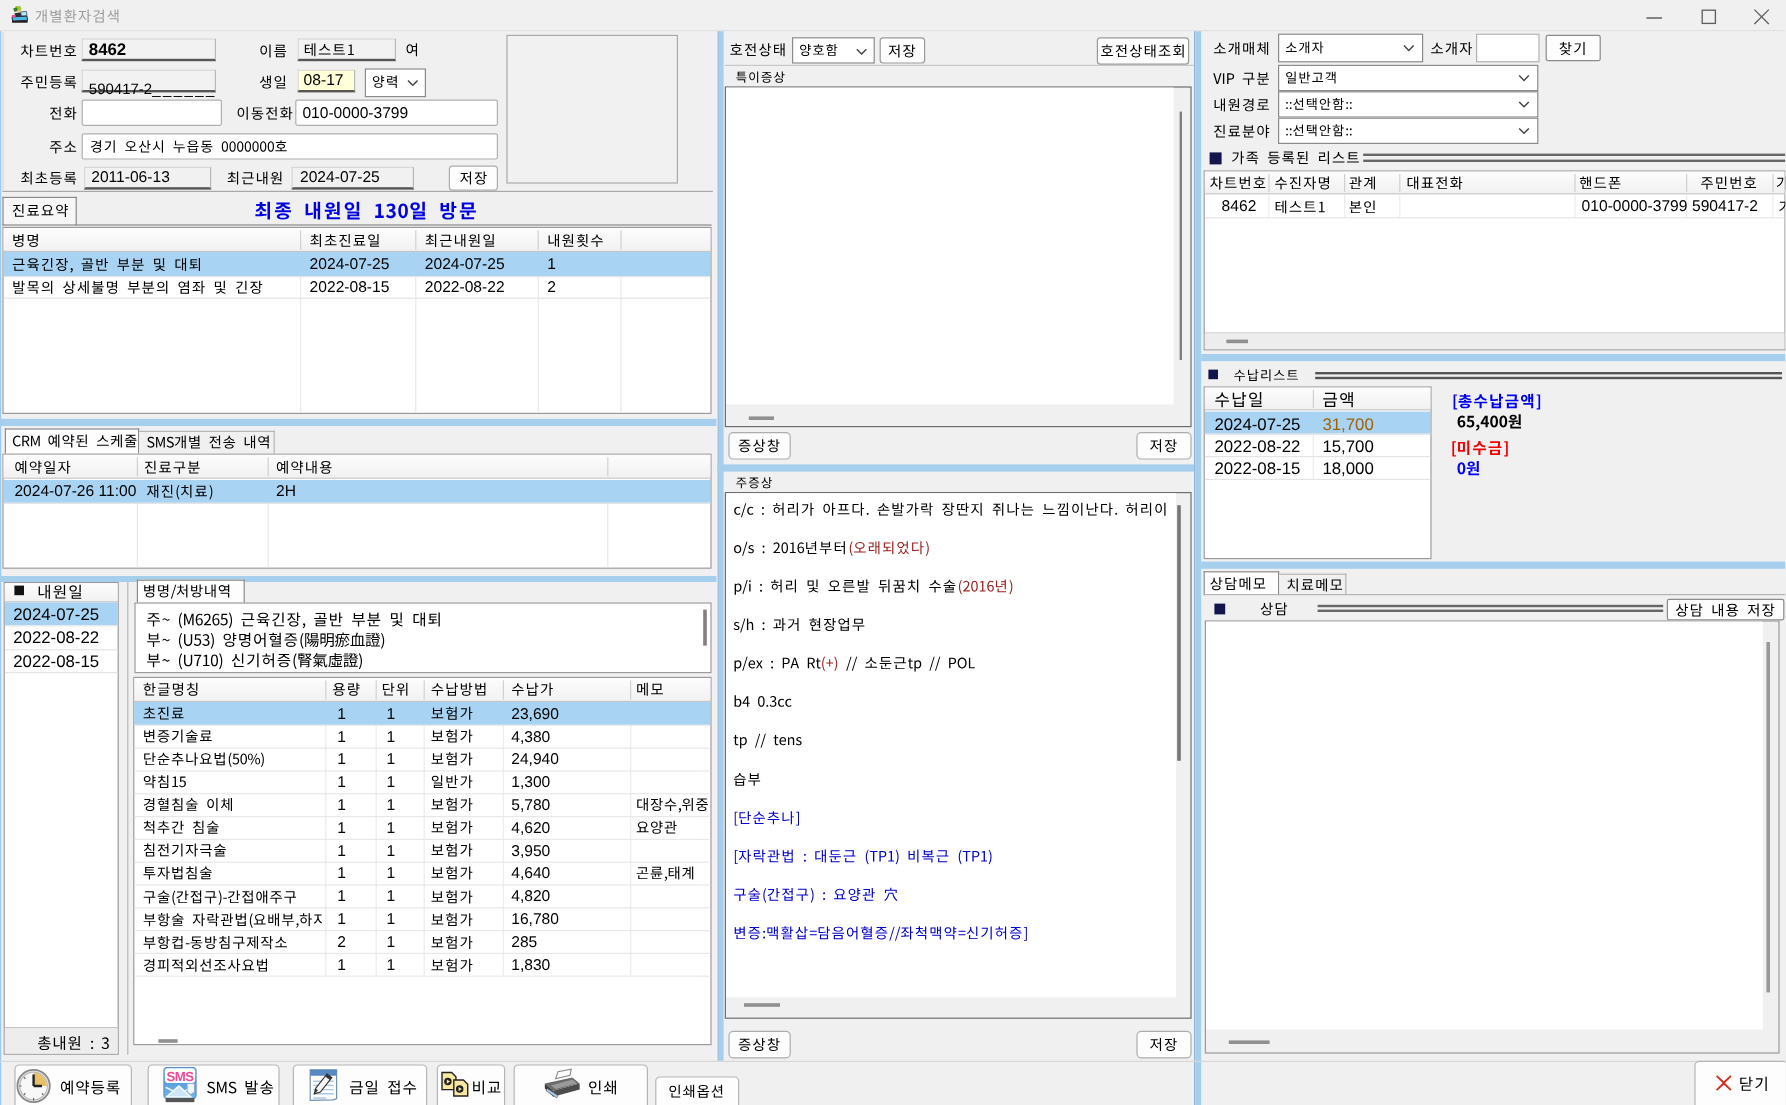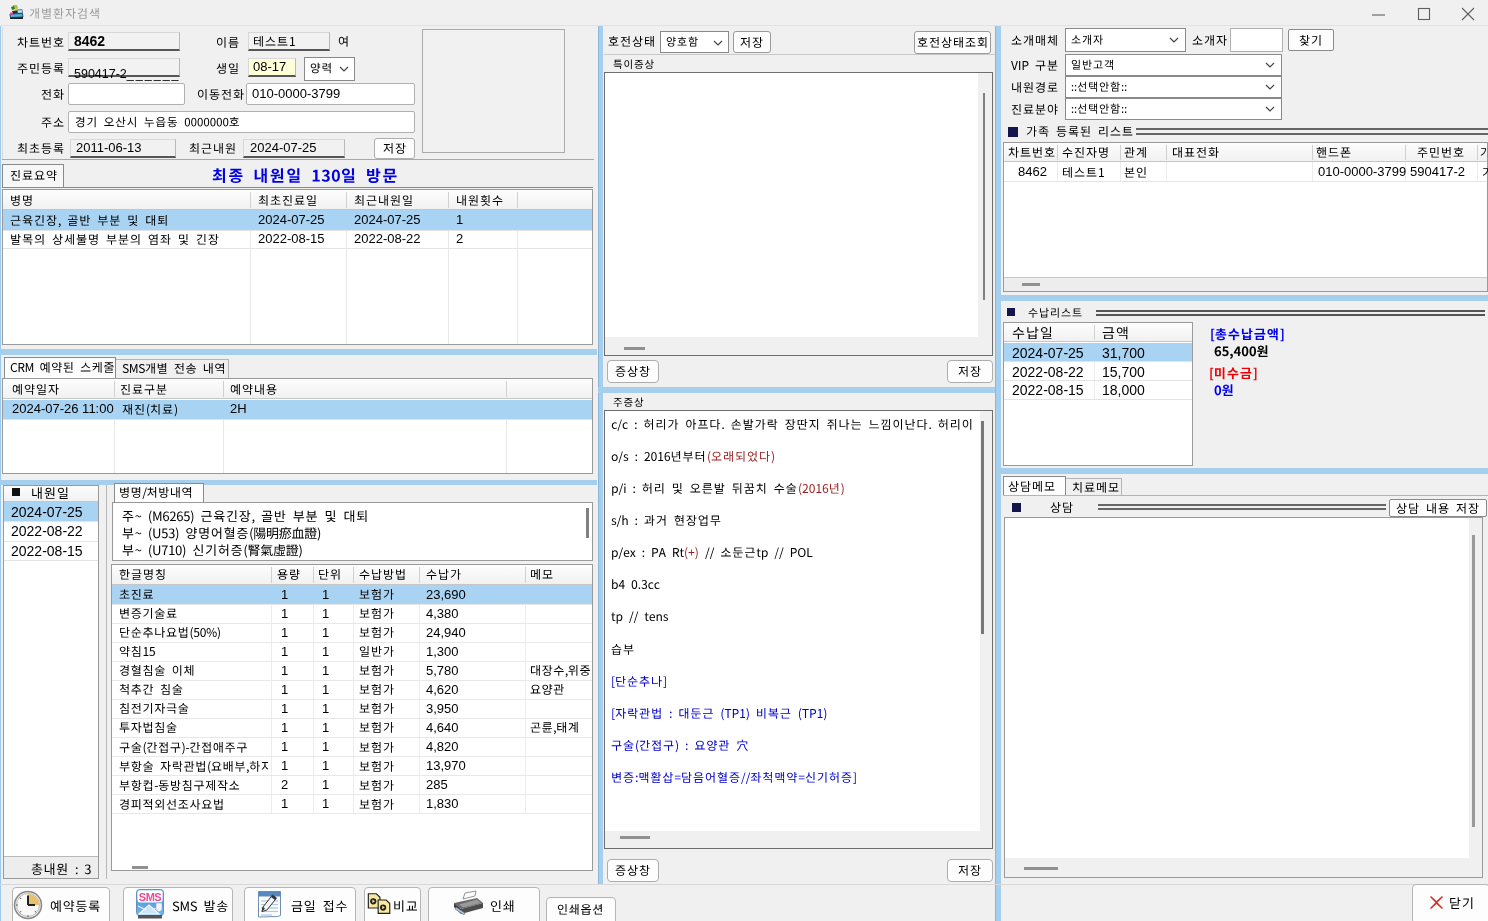--- a/index.html
+++ b/index.html
@@ -1044,21 +1044,21 @@
     </div>
     <div style="position:absolute;left:281px;top:757.88px;font:normal 13px/16px 'Liberation Sans',sans-serif;color:#000;white-space:pre">1</div>
     <div style="position:absolute;left:322px;top:757.88px;font:normal 13px/16px 'Liberation Sans',sans-serif;color:#000;white-space:pre">1</div>
     <svg style="position:absolute;left:359.0px;top:756.5px;overflow:visible" width="36.0" height="17.5" viewBox="0 0 3000 1460" fill="#000000">
       <g transform="translate(0,1160)">
         <use href="#g132" x="0"></use>
         <use href="#g133" x="1000"></use>
         <use href="#g129" x="2000"></use>
       </g>
     </svg>
-    <div style="position:absolute;left:426px;top:757.88px;font:normal 13px/16px 'Liberation Sans',sans-serif;color:#000;white-space:pre">13,970</div>
+    <div style="position:absolute;left:426px;top:757.88px;font:normal 13px/16px 'Liberation Sans',sans-serif;color:#000;white-space:pre">16,780</div>
     <div style="position:absolute;left:112px;top:775.4px;width:480px;height:1px;background:#e8e8e8"></div>
     <div style="position:absolute;left:119px;top:775.4px;width:150px;height:19.04px;overflow:hidden">
       <svg style="position:absolute;left:0.0px;top:0.2px;overflow:visible" width="121.5" height="17.5" viewBox="0 0 10127 1460" fill="#000000">
         <g transform="translate(0,1160)">
           <use href="#g67" x="0"></use>
           <use href="#g155" x="980"></use>
           <use href="#g160" x="1960"></use>
           <use href="#g153" x="2940"></use>
           <use href="#g27" x="3267"></use>
           <use href="#g101" x="4247"></use>
@@ -1688,21 +1688,21 @@
       </g>
     </svg>
     <svg style="position:absolute;left:1102.0px;top:322.1px;overflow:visible" width="28.0" height="20.4" viewBox="0 0 2000 1460" fill="#000000">
       <g transform="translate(0,1160)">
         <use href="#g246" x="0"></use>
         <use href="#g247" x="1000"></use>
       </g>
     </svg>
     <div style="position:absolute;left:1004px;top:343px;width:188px;height:19px;background:#a8d3f2"></div>
     <div style="position:absolute;left:1012px;top:345px;font:normal 14px/16px 'Liberation Sans',sans-serif;color:#000;white-space:pre">2024-07-25</div>
-    <div style="position:absolute;left:1102px;top:345px;font:normal 14px/16px 'Liberation Sans',sans-serif;color:#000000;white-space:pre">31,700</div>
+    <div style="position:absolute;left:1102px;top:345px;font:normal 14px/16px 'Liberation Sans',sans-serif;color:#a16207;white-space:pre">31,700</div>
     <div style="position:absolute;left:1012px;top:363.5px;font:normal 14px/16px 'Liberation Sans',sans-serif;color:#000;white-space:pre">2022-08-22</div>
     <div style="position:absolute;left:1102px;top:363.5px;font:normal 14px/16px 'Liberation Sans',sans-serif;color:#000;white-space:pre">15,700</div>
     <div style="position:absolute;left:1012px;top:382px;font:normal 14px/16px 'Liberation Sans',sans-serif;color:#000;white-space:pre">2022-08-15</div>
     <div style="position:absolute;left:1102px;top:382px;font:normal 14px/16px 'Liberation Sans',sans-serif;color:#000;white-space:pre">18,000</div>
     <div style="position:absolute;left:1004px;top:361px;width:188px;height:1px;background:#e4e4e4"></div>
     <div style="position:absolute;left:1004px;top:380px;width:188px;height:1px;background:#e4e4e4"></div>
     <div style="position:absolute;left:1004px;top:399px;width:188px;height:1px;background:#e4e4e4"></div>
     <svg style="position:absolute;left:1210.0px;top:323.9px;overflow:visible" width="74.8" height="19.0" viewBox="0 0 5756 1460" fill="#0000f0">
       <g transform="translate(0,1160)">
         <use href="#g248" x="0"></use>

